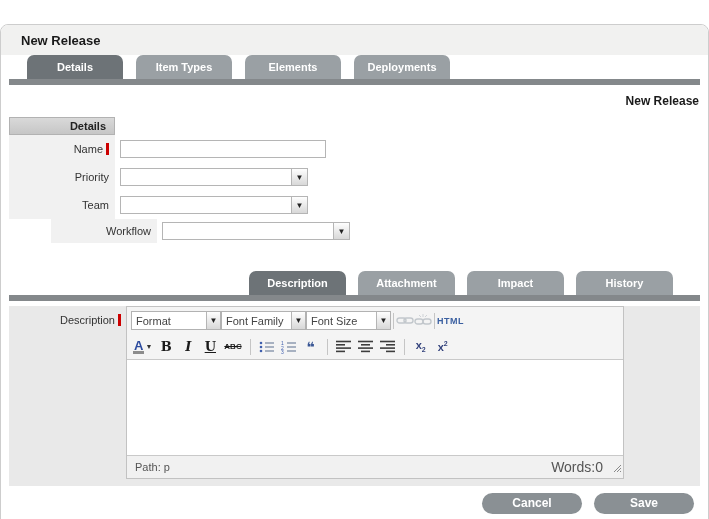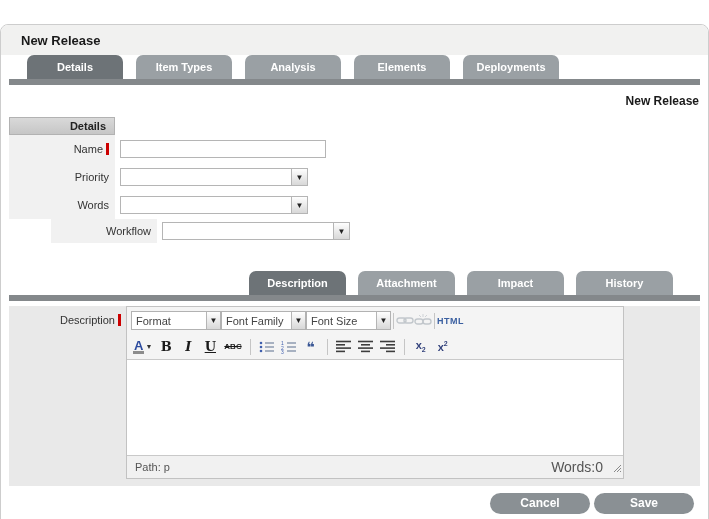--- a/index.html
+++ b/index.html
@@ -105,21 +105,21 @@
   .editor-body { height:97px; background:#ffffff; border-top:1px solid #c9c9c9;
     border-bottom:1px solid #c9c9c9; cursor:text; }
   .statusbar { position:relative; height:22px; background:#f1f1f1;
     display:flex; align-items:center; justify-content:space-between; padding:0 8px; }
   .statusbar .path { font-size:11px; color:#555; }
   .statusbar .words { font-size:14px; color:#555; margin-right:12px; }
   .resize-handle { position:absolute; right:1px; bottom:1px; cursor:nwse-resize; }
 
   
   .footer { height:34px; display:flex; align-items:center; justify-content:flex-end;
-    gap:4px; padding-right:14px; background:#ffffff; }
+    gap:12px; padding-right:14px; background:#ffffff; }
   .pill-btn {
     width:100px; height:21px; border:none; border-radius:11px;
     background:#8a9094; color:#ffffff; font-family:inherit;
     font-size:12px; font-weight:bold; cursor:pointer;
     display:flex; align-items:center; justify-content:center;
   }
   .bottom-strip { height:7px; background:#efefee; border-radius:0 0 7px 7px; }
 </style>
 </head>
 <body>
@@ -131,23 +131,20 @@
   </div>
 
   <div class="tabrow">
     <div class="tab active">
         <span>Details</span>
       </div>
     <div class="tab">
         <span>Item Types</span>
       </div>
     <div class="tab">
-        <span>Analysis</span>
-      </div>
-    <div class="tab">
         <span>Elements</span>
       </div>
     <div class="tab">
         <span>Deployments</span>
       </div>
   </div>
   <div class="divider-bar"></div>
 
   <div class="heading-row">
     <span class="heading">New Release</span>
@@ -173,21 +170,21 @@
       <div class="fvalue">
         <div class="selectbox">
           <span class="sel-text">Low</span>
           <span class="sel-arrow">▼</span>
         </div>
       </div>
     </div>
 
     <div class="frow h28">
       <div class="flabel">
-        <span>Words</span>
+        <span>Team</span>
       </div>
       <div class="fvalue">
         <div class="selectbox">
           <span class="sel-text"></span>
           <span class="sel-arrow">▼</span>
         </div>
       </div>
     </div>
 
 

